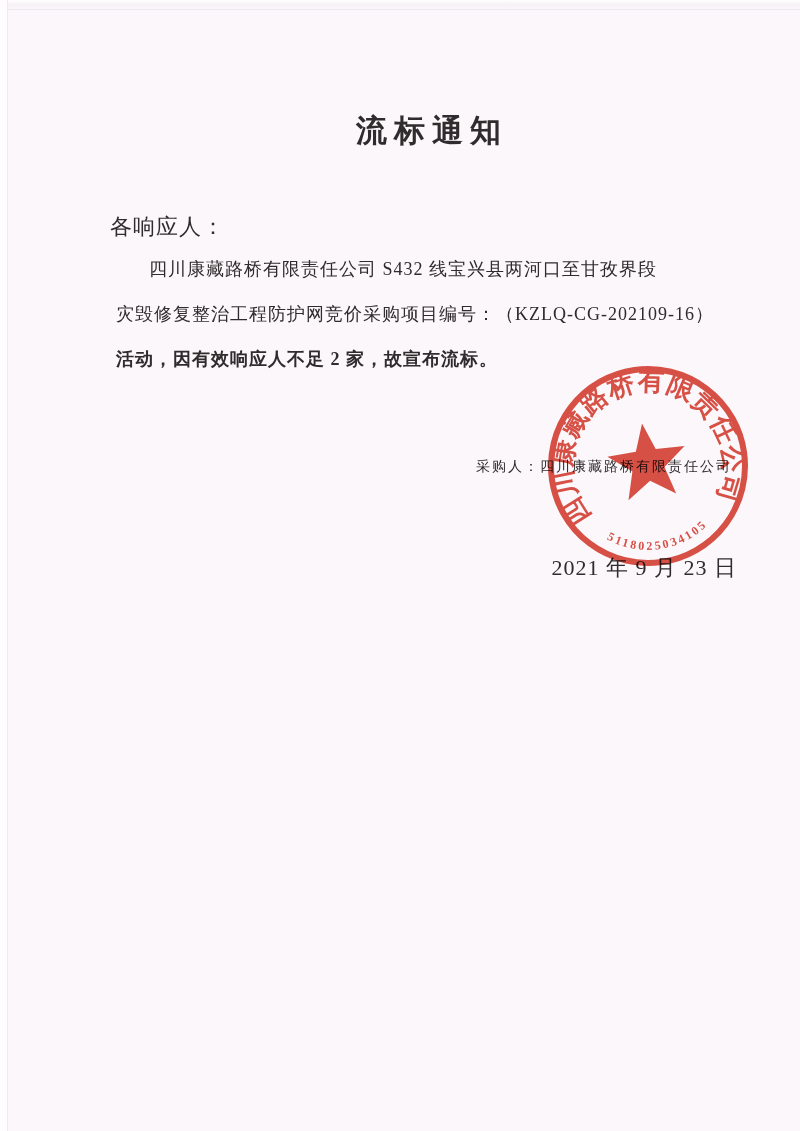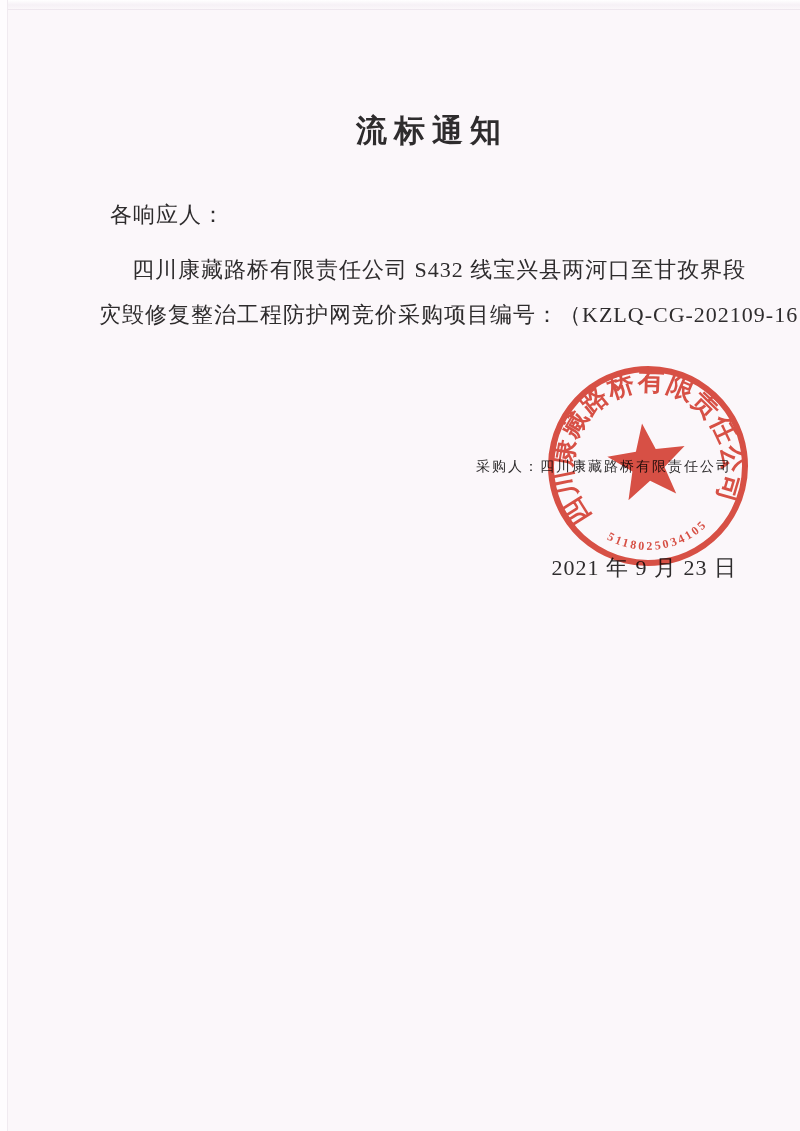--- a/index.html
+++ b/index.html
@@ -24,26 +24,26 @@
     background: #fefcfe;
     border-right: 1px solid #f0eaf0;
   }
 
   .title {
     position: absolute; top: 110px; left: 32px; width: 100%;
     margin: 0; text-align: center;
     font-size: 31px; font-weight: bold; letter-spacing: 7px;
   }
   .salutation {
-    position: absolute; top: 200px; left: 110px;
+    position: absolute; top: 212px; left: 110px;
     font-size: 22px; letter-spacing: 1px;
   }
   .bodytext {
-    position: absolute; top: 247px; left: 99px; width: 640px;
-    font-size: 22px; line-height: 45px; letter-spacing: 1px;
+    position: absolute; top: 247px; left: 116px; width: 640px;
+    font-size: 18px; line-height: 45px; letter-spacing: 1px;
   }
   .body-line { white-space: nowrap; }
   .body-line.indent { text-indent: 33px; }
   .body-line.bold { font-weight: bold; }
   .signature {
     position: absolute; top: 458px; right: 68px;
     font-size: 14px; letter-spacing: 2px;
   }
   .date {
     position: absolute; top: 553px; right: 63px;
@@ -69,20 +69,21 @@
   <div class="scan-edge-top"></div>
   <div class="scan-edge-left"></div>
 
   <h1 class="title">流标通知</h1>
 
   <div class="salutation">各响应人：</div>
 
   <div class="bodytext">
     <div class="body-line indent">四川康藏路桥有限责任公司 S432 线宝兴县两河口至甘孜界段</div>
     <div class="body-line">灾毁修复整治工程防护网竞价采购项目编号：（KZLQ-CG-202109-16）</div>
+    <div class="body-line bold">活动，因有效响应人不足 2 家，故宣布流标。</div>
   </div>
 
   <div class="signature">采购人：四川康藏路桥有限责任公司</div>
 
   <div class="date">2021 年 9 月 23 日</div>
 
   <svg class="seal" width="210" height="210" viewBox="0 0 210 210" aria-hidden="true">
     <defs>
       <path id="seal-name-arc" d="M 42.8 148.6 A 76 76 0 1 1 167.2 148.6" fill="none"></path>
       <path id="seal-num-arc" d="M 51.0 169.3 A 84 84 0 0 0 159.0 169.3" fill="none"></path>

